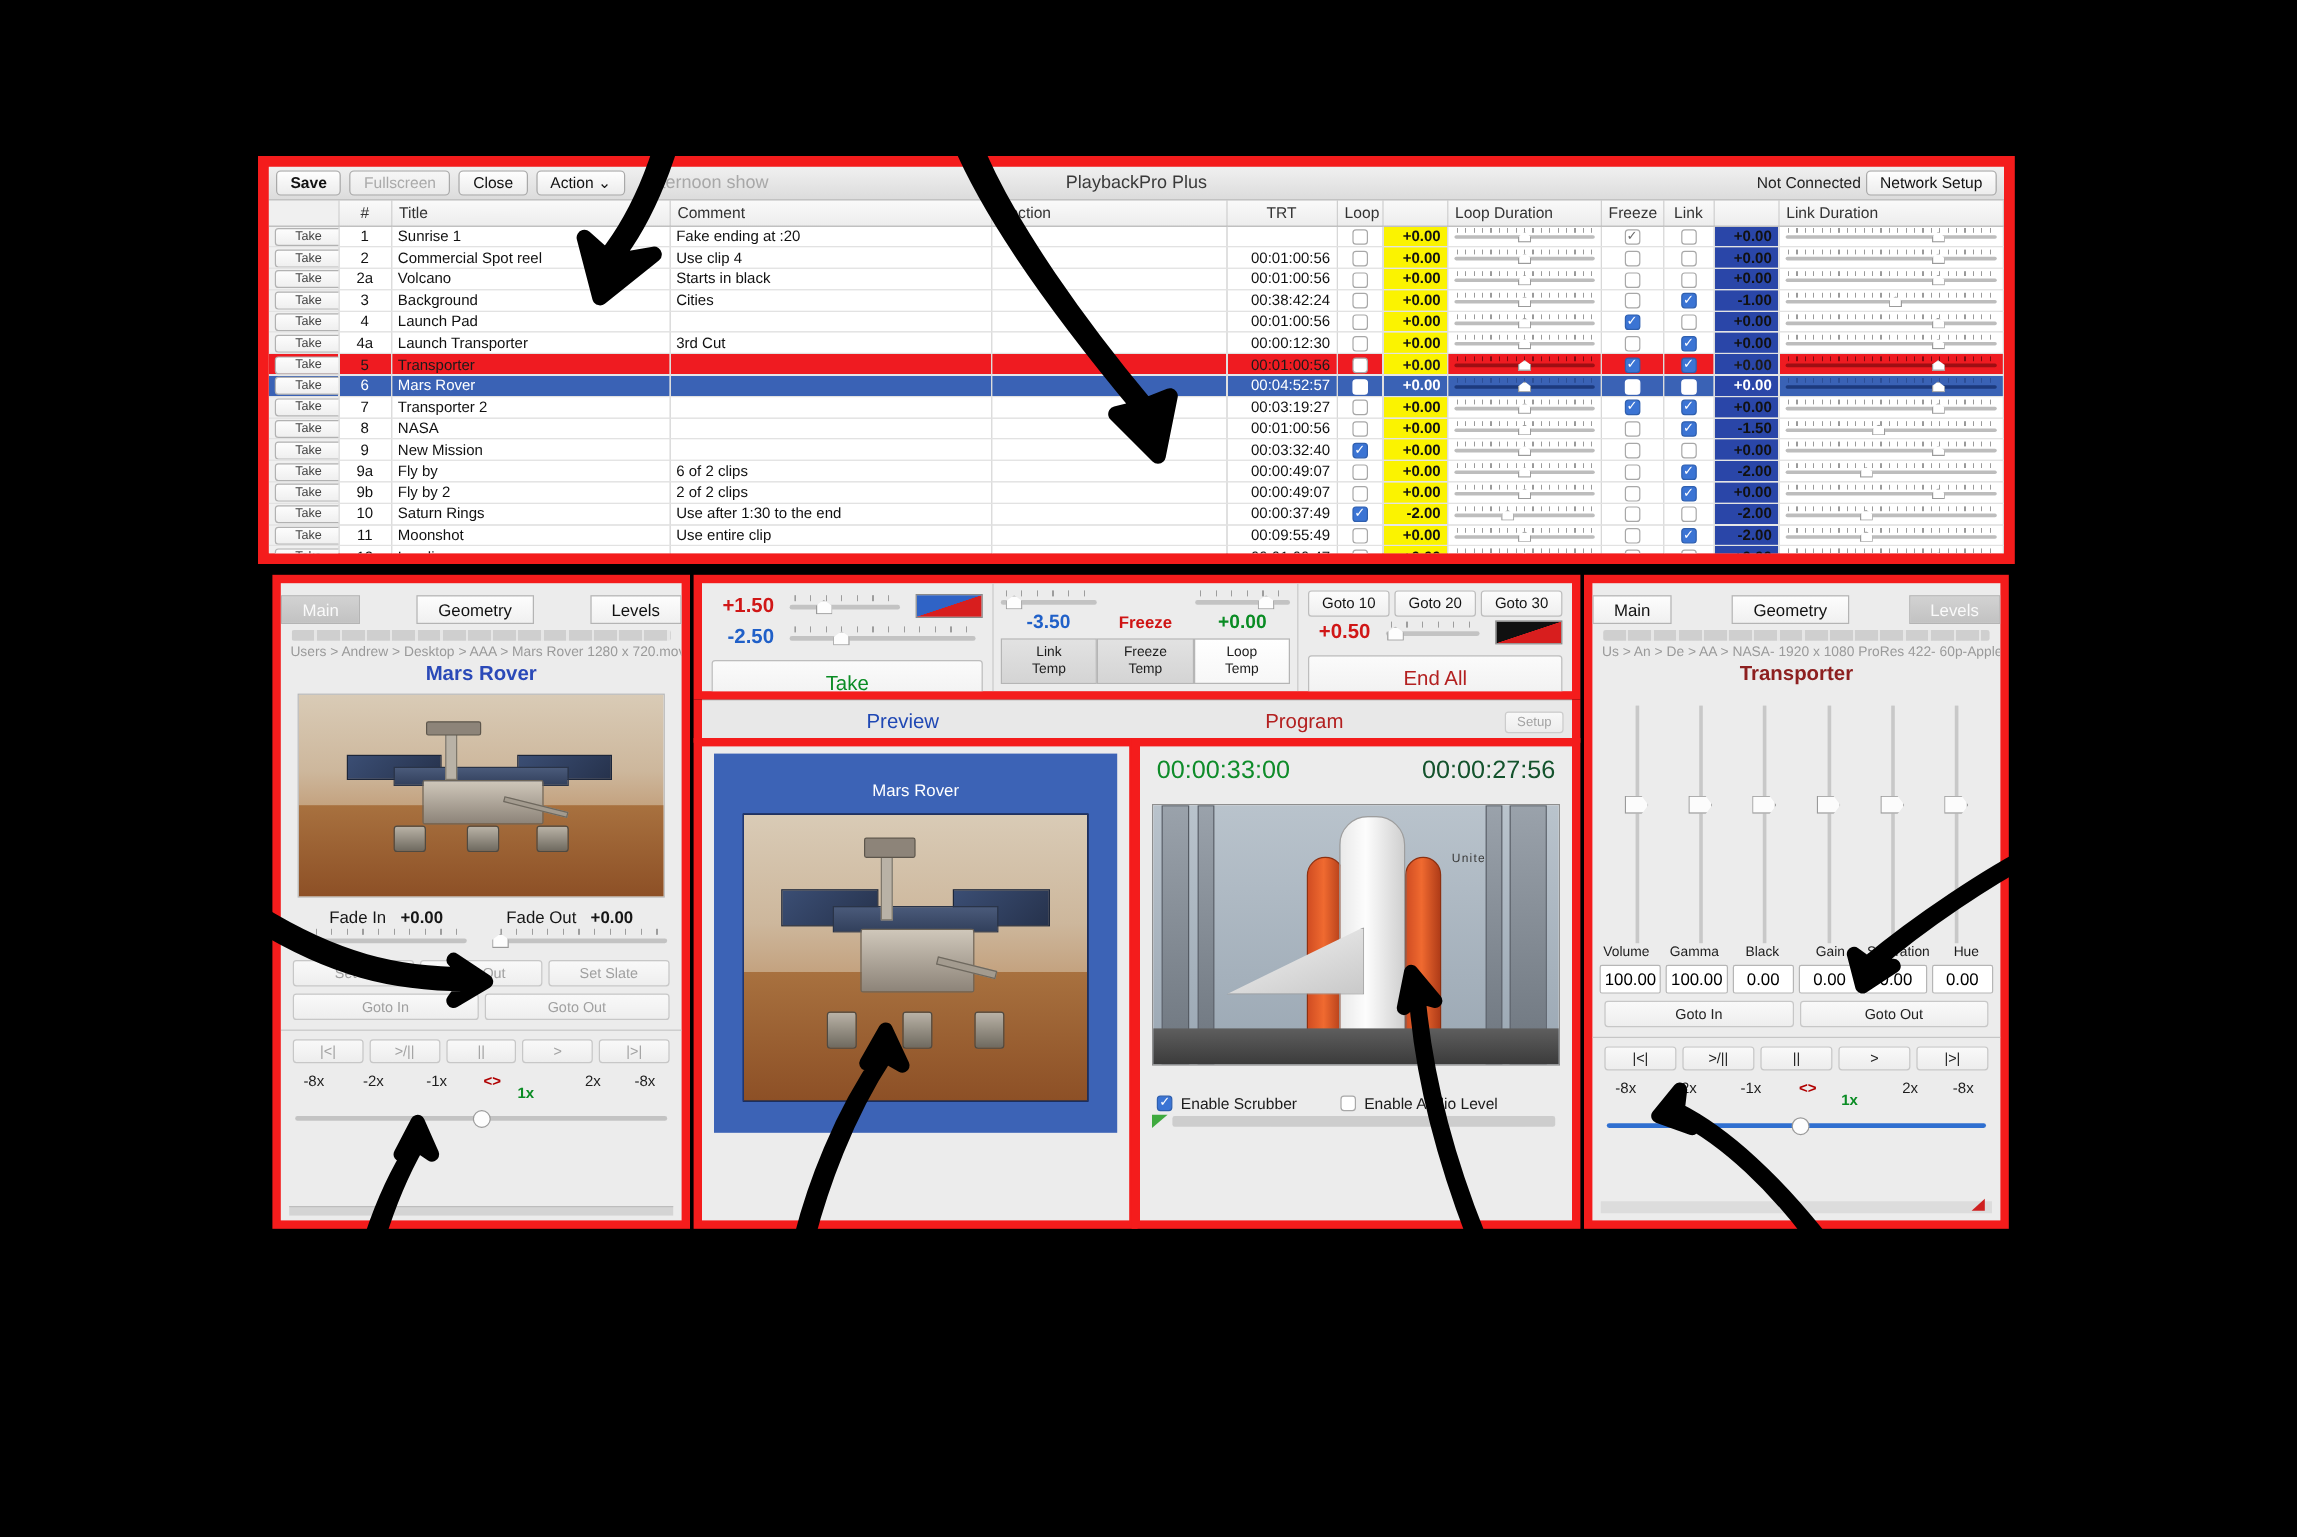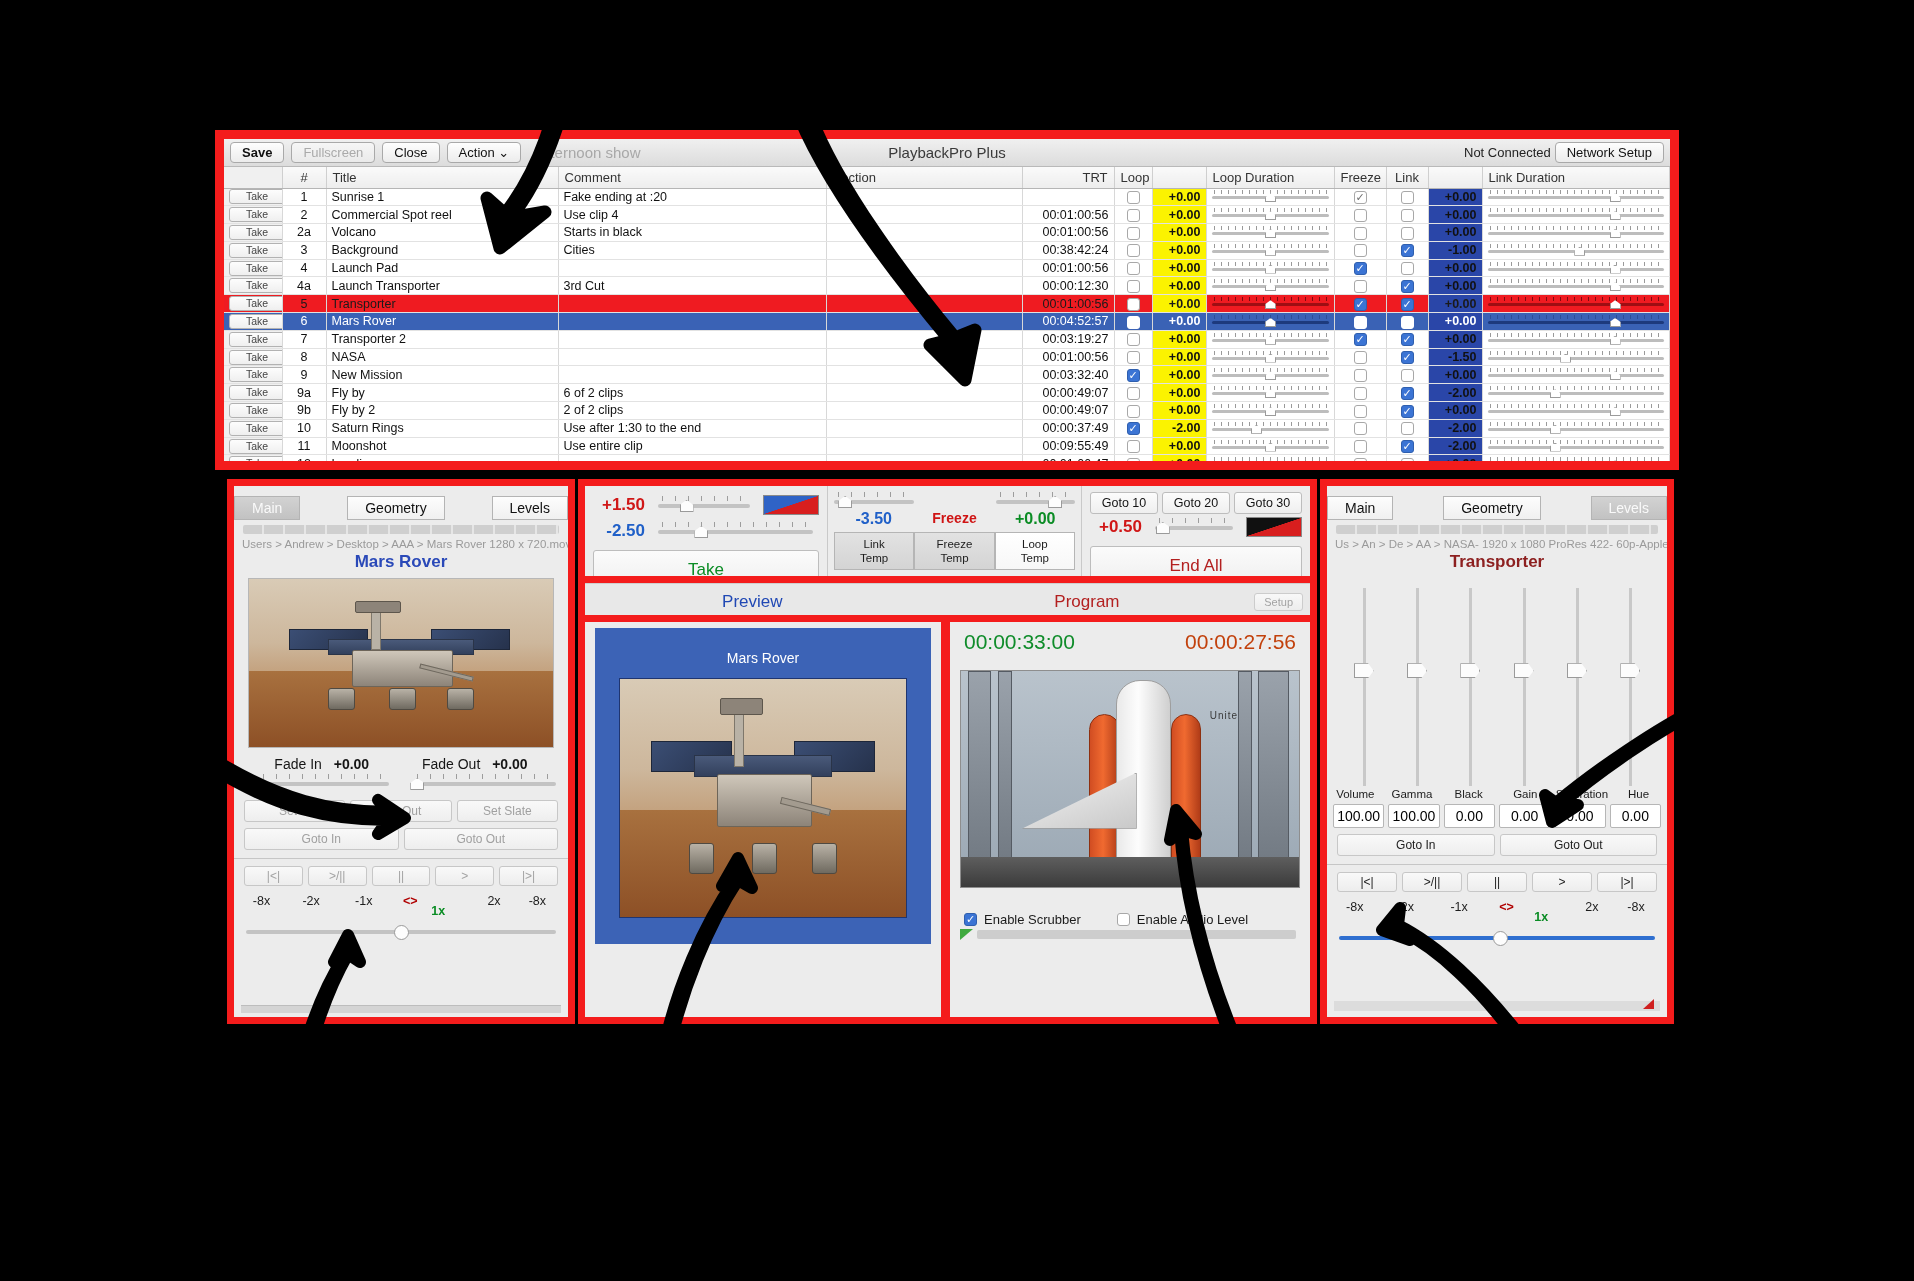--- a/index.html
+++ b/index.html
@@ -226,21 +226,21 @@
               border:1px solid #bdbdbd; border-radius:3px; background:linear-gradient(#fcfcfc,#efefef); color:#131313; }
 
   .pp-labels { display:flex; align-items:center; height:30px; border-top:1px solid #cfcfcf;
                background:#e8e8e8; }
   .pp-preview { flex:1; text-align:center; font-size:17px; color:#2048b4; }
   .pp-program { flex:1; text-align:center; font-size:17px; color:#b32020; }
   .setup-btn { font-size:11px; color:#a3a3a3; border:1px solid #cccccc; border-radius:3px;
                padding:2px 9px; margin-right:7px; background:linear-gradient(#f8f8f8,#ededed); }
 
   .tc-row { display:flex; justify-content:space-between; padding:8px 14px 0 14px; font-size:21px; }
-  .tc-in { color:#0f8c2a; } .tc-out { color:#c2410c; }
+  .tc-in { color:#0f8c2a; } .tc-out { color:#14532d; }
 
   .scrub-row { display:flex; align-items:center; gap:10px; padding:0 14px; font-size:13px; color:#1b1b1b; }
   .scrub-row .grp { display:flex; align-items:center; gap:7px; }
   .scrub-track { margin:6px 14px 0 14px; height:9px; background:#cdcdcd; border-radius:2px; position:relative; }
   .green-tri { width:0;height:0;border-left:13px solid #3faa3f;border-bottom:11px solid transparent; }
 
   
   .lv-wrap { display:flex; justify-content:space-around; padding:10px 10px 0 10px; height:208px; }
   .lv-col { width:40px; position:relative; }
   .lv-rail { position:absolute; left:19px; top:0; bottom:0; width:3px; background:#c8c8c8; }
@@ -279,21 +279,21 @@
     </div>
 
     <table class="cue-table">
       <thead>
           <tr>
         <th class="c-take"></th>
         <th class="c-num" style="text-align:center">#</th>
         <th class="c-title">Title</th>
         <th class="c-comment">Comment</th>
         <th class="c-section">Section</th>
-        <th class="c-trt" style="text-align:right">TRT</th>
+        <th class="c-trt" style="text-align:center">TRT</th>
         <th class="c-loop" style="text-align:center">Loop</th>
         <th class="c-loopv" style="background:linear-gradient(#fafafa,#ededed) !important"></th>
         <th class="c-loopd">Loop Duration</th>
         <th class="c-freeze" style="text-align:center">Freeze</th>
         <th class="c-link" style="text-align:center">Link</th>
         <th class="c-linkv" style="background:linear-gradient(#fafafa,#ededed) !important;color:#333"></th>
         <th class="c-linkd">Link Duration</th>
       </tr>
         </thead>
       <tbody id="cue-rows">

